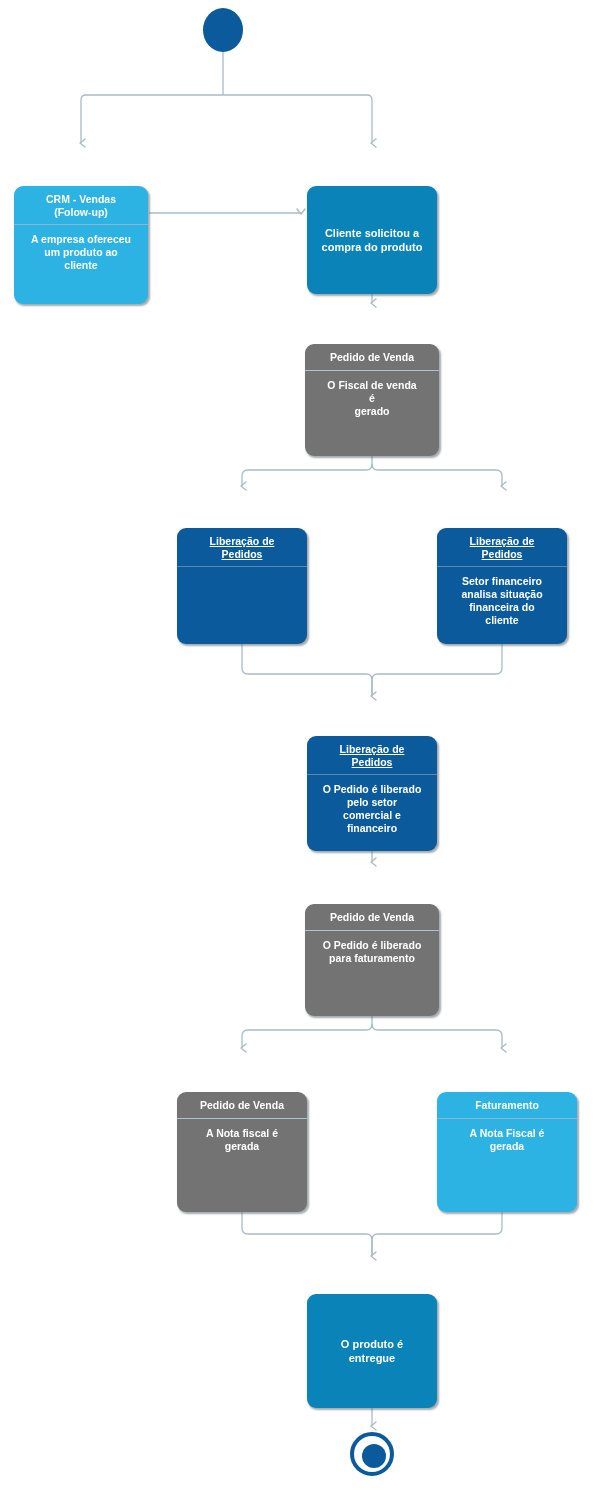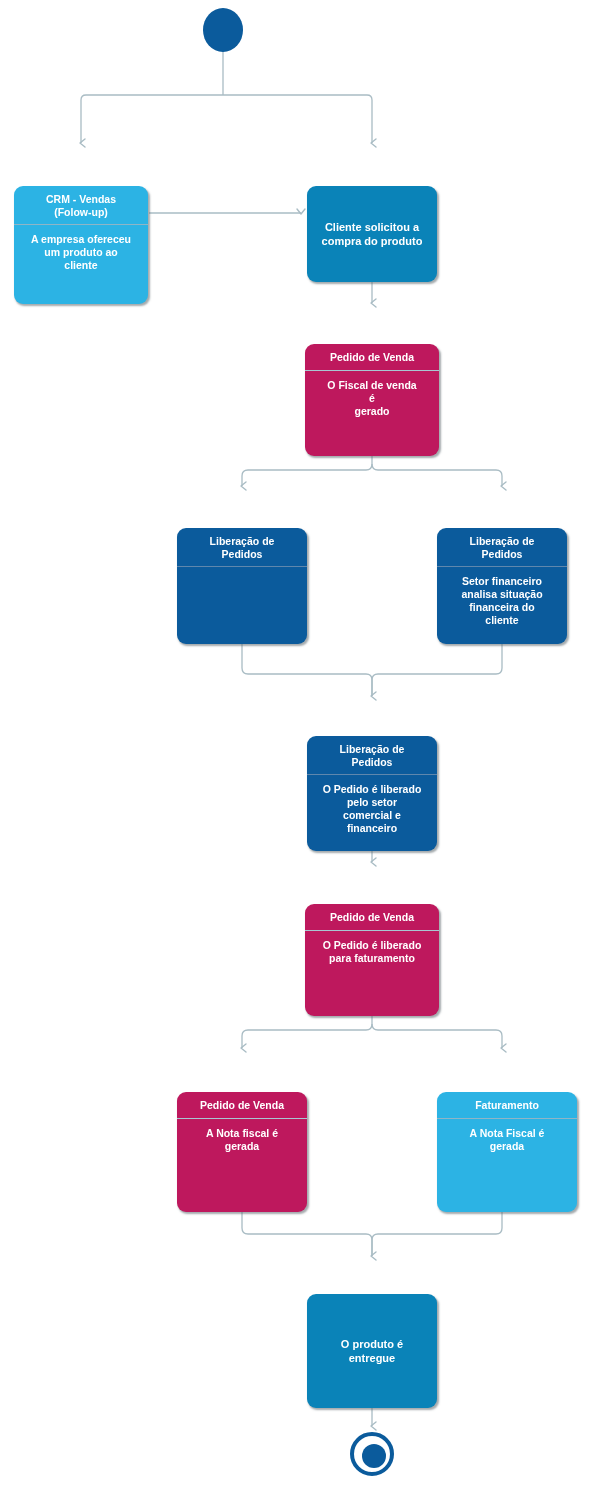--- a/index.html
+++ b/index.html
@@ -14,25 +14,25 @@
   .node .hdr{font-size:10.5px;font-weight:bold;text-align:center;
              line-height:12.5px;padding:7px 6px 6px 6px;
              border-bottom:1px solid rgba(255,255,255,.45);}
   .node .bdy{font-size:10.5px;font-weight:bold;text-align:center;
              line-height:13px;padding:8px 7px 6px 7px;}
   .node.plain{display:flex;align-items:center;justify-content:center;}
   .node.plain .bdy{padding:0 10px;font-weight:bold;font-size:11px;line-height:14px;}
 
   .c-bright{background:#2cb3e4;}
   .c-bright .hdr{border-bottom-color:#8fb5c6;}
-  .c-light{background:#be185d;}
+  .c-light{background:#737373;}
   .c-light .hdr{border-bottom-color:#a8c6d2;}
   .c-mid{background:#0a83b8;}
   .c-dark{background:#0b5b9c;}
-  .c-dark .hdr{border-bottom-color:#5f87ad;}
+  .c-dark .hdr{border-bottom-color:#5f87ad;text-decoration:underline;}
 
   .terminator{position:absolute;}
   .start-node{width:40px;height:44px;border-radius:50%;background:#0b5b9c;}
   .end-ring{width:44px;height:44px;border-radius:50%;
             border:4px solid #0b5b9c;background:#ffffff;box-sizing:border-box;}
   .end-dot{position:absolute;left:8px;top:8px;width:24px;height:24px;
            border-radius:50%;background:#0b5b9c;}
 </style>
 </head>
 <body>
@@ -84,21 +84,21 @@
       <span>CRM - Vendas</span><br>
       <span>(Folow-up)</span>
     </div>
     <div class="bdy">
       <span>A empresa ofereceu</span><br>
       <span>um produto ao</span><br>
       <span>cliente</span>
     </div>
   </div>
 
-  <div class="node c-mid plain" style="left:307px;top:150px;width:130px;height:96px;">
+  <div class="node c-mid plain" style="left:307px;top:150px;width:130px;height:108px;">
     <div class="bdy">
       <span>Cliente solicitou a</span><br>
       <span>compra do produto</span>
     </div>
   </div>
 
   <div class="node c-light" style="left:305px;top:308px;width:134px;height:112px;">
     <div class="hdr">Pedido de Venda</div>
     <div class="bdy">
       <span>O Fiscal de venda</span><br>

